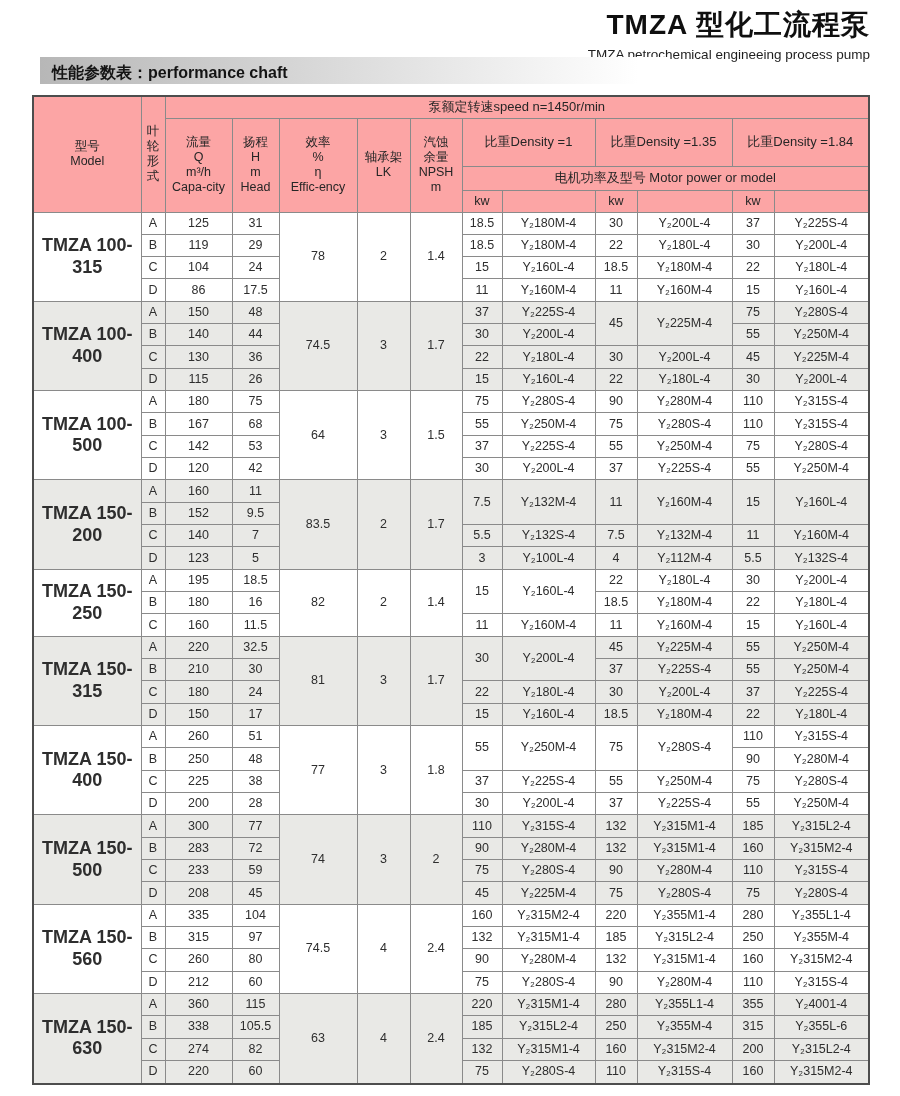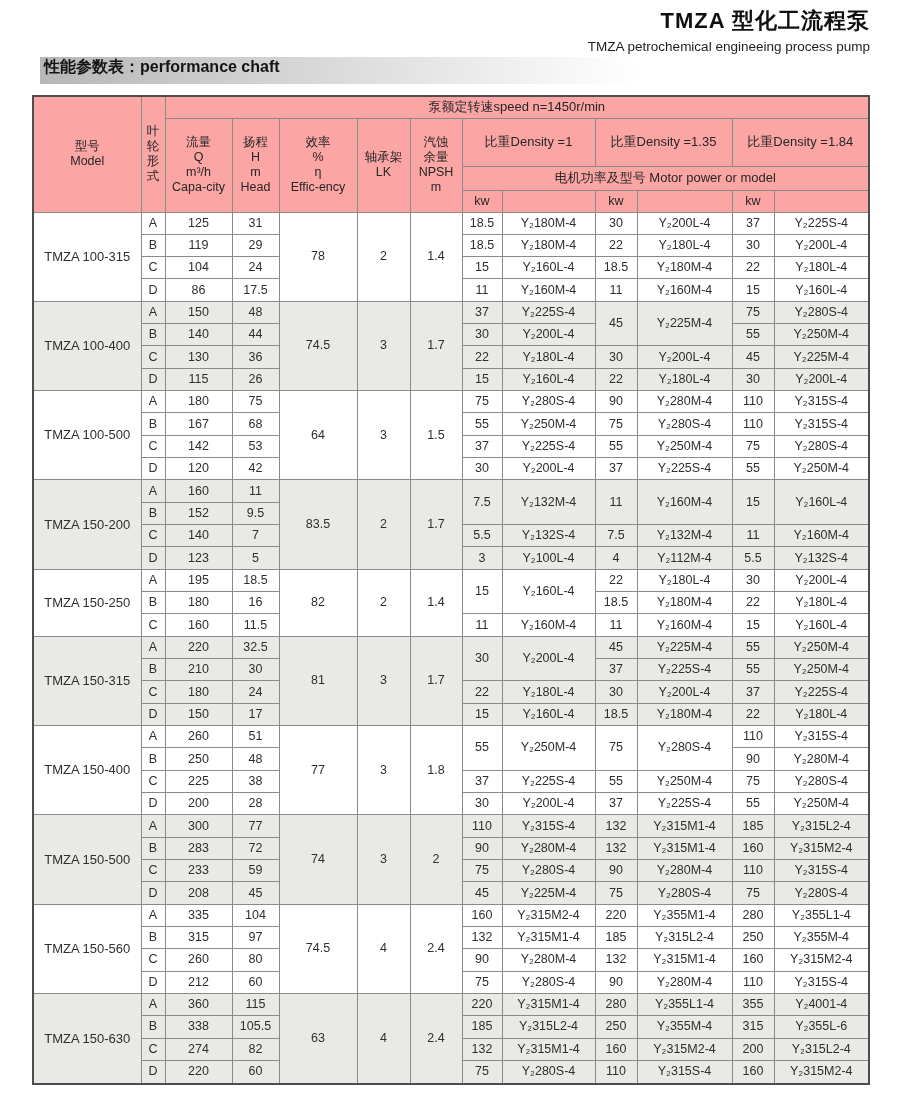--- a/index.html
+++ b/index.html
@@ -1,47 +1,47 @@
 <!DOCTYPE html>
 <html><head>
 <meta charset="utf-8">
 <style>
   html,body{margin:0;padding:0;}
   body{
     width:900px;height:1096px;position:relative;background:#ffffff;
     font-family:"Liberation Sans","DejaVu Sans",sans-serif;color:#2e2e2e;
   }
   .titles{position:absolute;top:6px;right:30px;text-align:right;}
-  .title-cn{font-size:22px;font-weight:bold;color:#0f0f0f;letter-spacing:1px;}
+  .title-cn{font-size:28px;font-weight:bold;color:#0f0f0f;letter-spacing:1px;}
   .title-en{font-size:13.5px;color:#1e1e1e;margin-top:3px;margin-left:8px;}
   .section-bar{
     position:absolute;left:40px;top:57px;width:630px;height:27px;
     background:linear-gradient(to right,#b7b7b7 0%,#d9d9d9 45%,#ffffff 95%);
-    display:flex;align-items:flex-start;padding-left:4px;box-sizing:border-box;
+    display:flex;align-items:flex-end;padding-left:12px;box-sizing:border-box;
     font-size:16px;font-weight:bold;color:#141414;
   }
   table.perf{
     position:absolute;left:32px;top:95px;width:836px;height:990px;
     border-collapse:collapse;table-layout:fixed;
     border:2px solid #4d4d4d;
   }
   .perf th,.perf td{
     border:1px solid #8a8a8a;text-align:center;vertical-align:middle;
     font-size:12.5px;padding:0 1px;overflow:hidden;line-height:1.2;
   }
   .perf th{
     background:#fca5a5;font-weight:normal;white-space:pre-line;
     font-size:12.5px;color:#262626;
   }
   .perf th.speed{font-size:13px;}
   .perf th.density{font-size:13px;text-align:center;}
   .perf th.motor{font-size:13px;}
   .perf td{background:#ffffff;}
   .perf tr.shaded td{background:#e9e9e6;}
-  .perf td.model{font-size:13px;}
+  .perf td.model{font-size:18px;font-weight:bold;}
   .perf td.mm{font-size:12.5px;}
 </style>
 </head>
 <body>
 
 <div class="titles">
   <div class="title-cn">TMZA 型化工流程泵</div>
   <div class="title-en">TMZA petrochemical engineeing process pump</div>
 </div>
 

